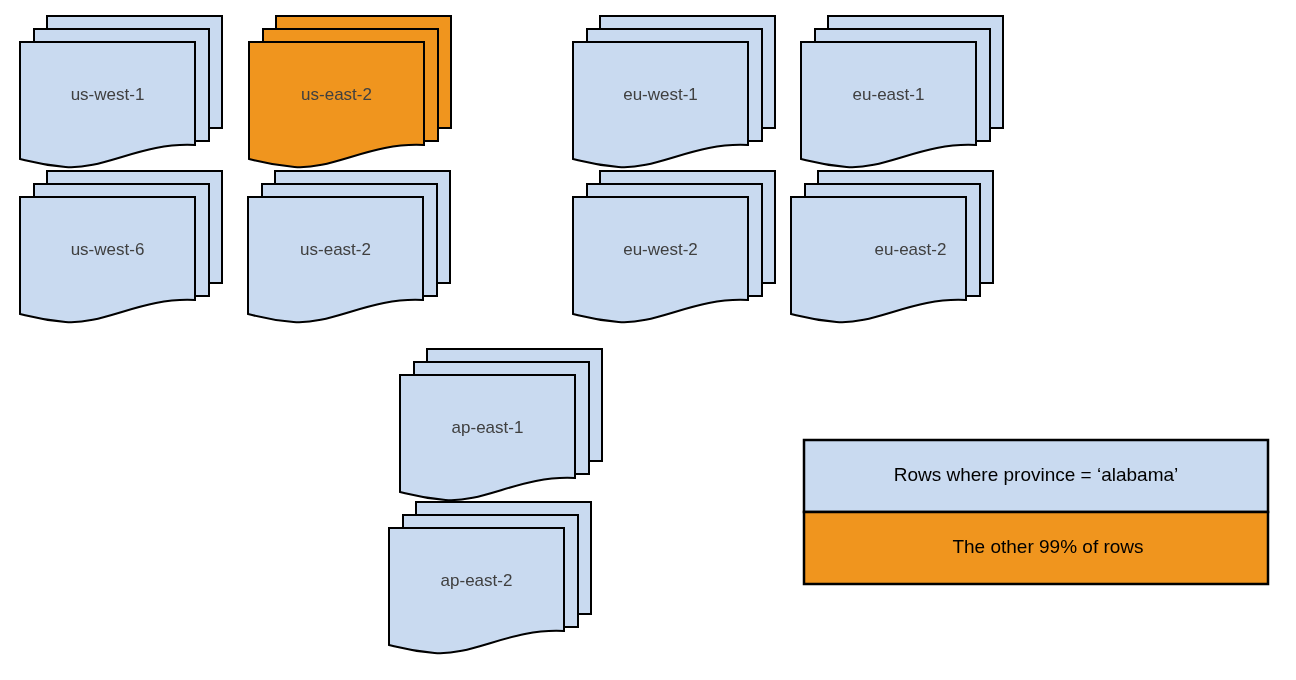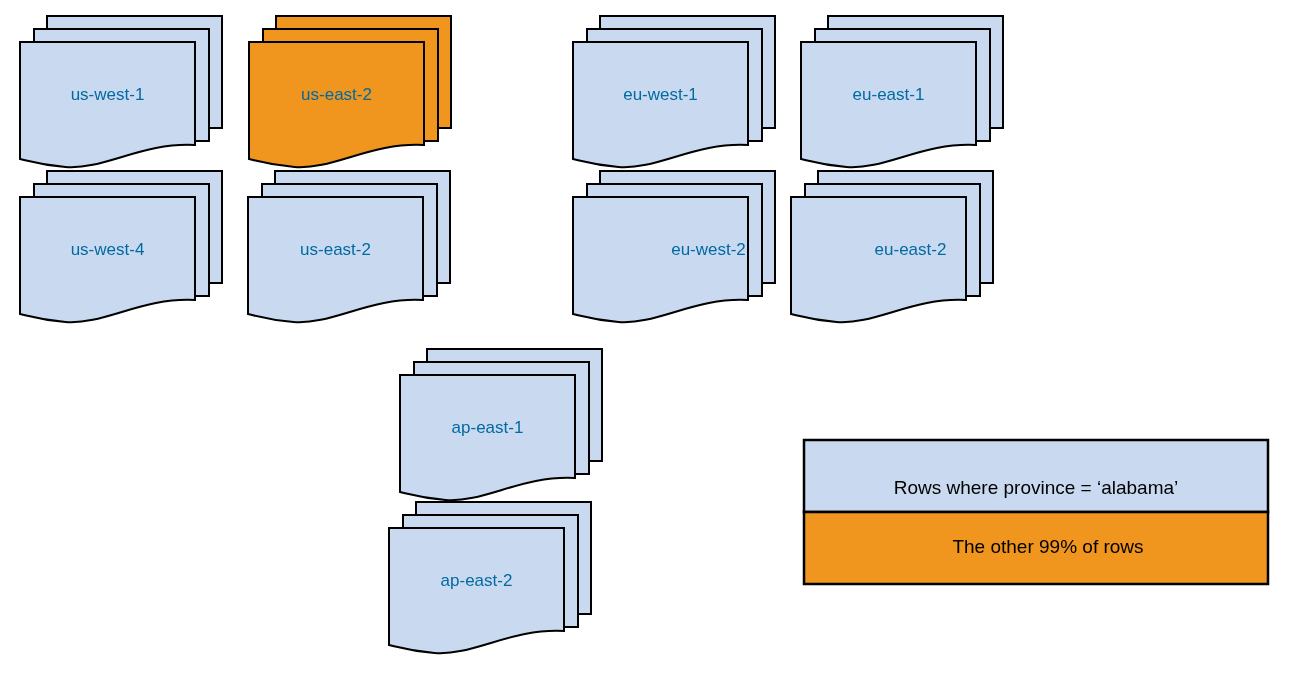--- a/index.html
+++ b/index.html
@@ -18,21 +18,21 @@
     position: absolute;
     left: 0;
     top: 0;
     width: 1296px;
     height: 680px;
   }
   .stack-label {
     position: absolute;
     font-family: "Liberation Sans", sans-serif;
     font-size: 17px;
-    color: #0369a1;
+    color: #404040;
     white-space: nowrap;
     text-align: center;
     pointer-events: none;
     letter-spacing: 0px;
   }
   .legend-label {
     position: absolute;
     font-family: "Liberation Sans", sans-serif;
     font-size: 19px;
     color: #000000;
@@ -99,20 +99,20 @@
     <g>
       <rect x="804" y="440" width="464" height="72" fill="#c9daf0" stroke="#000000" stroke-width="2.5"></rect>
       <rect x="804" y="512" width="464" height="72" fill="#f0951e" stroke="#000000" stroke-width="2.5"></rect>
     </g>
   </svg>
 
 <div class="stack-label" style="left: 20px; top: 85px; width: 175px;">us-west-1</div>
 <div class="stack-label" style="left: 249px; top: 85px; width: 175px;">us-east-2</div>
 <div class="stack-label" style="left: 573px; top: 85px; width: 175px;">eu-west-1</div>
 <div class="stack-label" style="left: 801px; top: 85px; width: 175px;">eu-east-1</div>
-<div class="stack-label" style="left: 20px; top: 240px; width: 175px;">us-west-4</div>
+<div class="stack-label" style="left: 20px; top: 240px; width: 175px;">us-west-6</div>
 <div class="stack-label" style="left: 248px; top: 240px; width: 175px;">us-east-2</div>
-<div class="stack-label" style="left: 573px; top: 240px; width: 175px; margin-left: 48px;">eu-west-2</div>
+<div class="stack-label" style="left: 573px; top: 240px; width: 175px;">eu-west-2</div>
 <div class="stack-label" style="left: 791px; top: 240px; width: 175px; margin-left: 32px;">eu-east-2</div>
 <div class="stack-label" style="left: 400px; top: 418px; width: 175px;">ap-east-1</div>
 <div class="stack-label" style="left: 389px; top: 571px; width: 175px;">ap-east-2</div>
-<div class="legend-label" style="left: 804px; top: 464px; width: 464px; margin-top: 13px;">Rows where province = ‘alabama’</div>
+<div class="legend-label" style="left: 804px; top: 464px; width: 464px;">Rows where province = ‘alabama’</div>
 <div class="legend-label" style="left: 804px; top: 536px; width: 464px; margin-left: 12px;">The other 99% of rows</div>
 
 </body></html>

